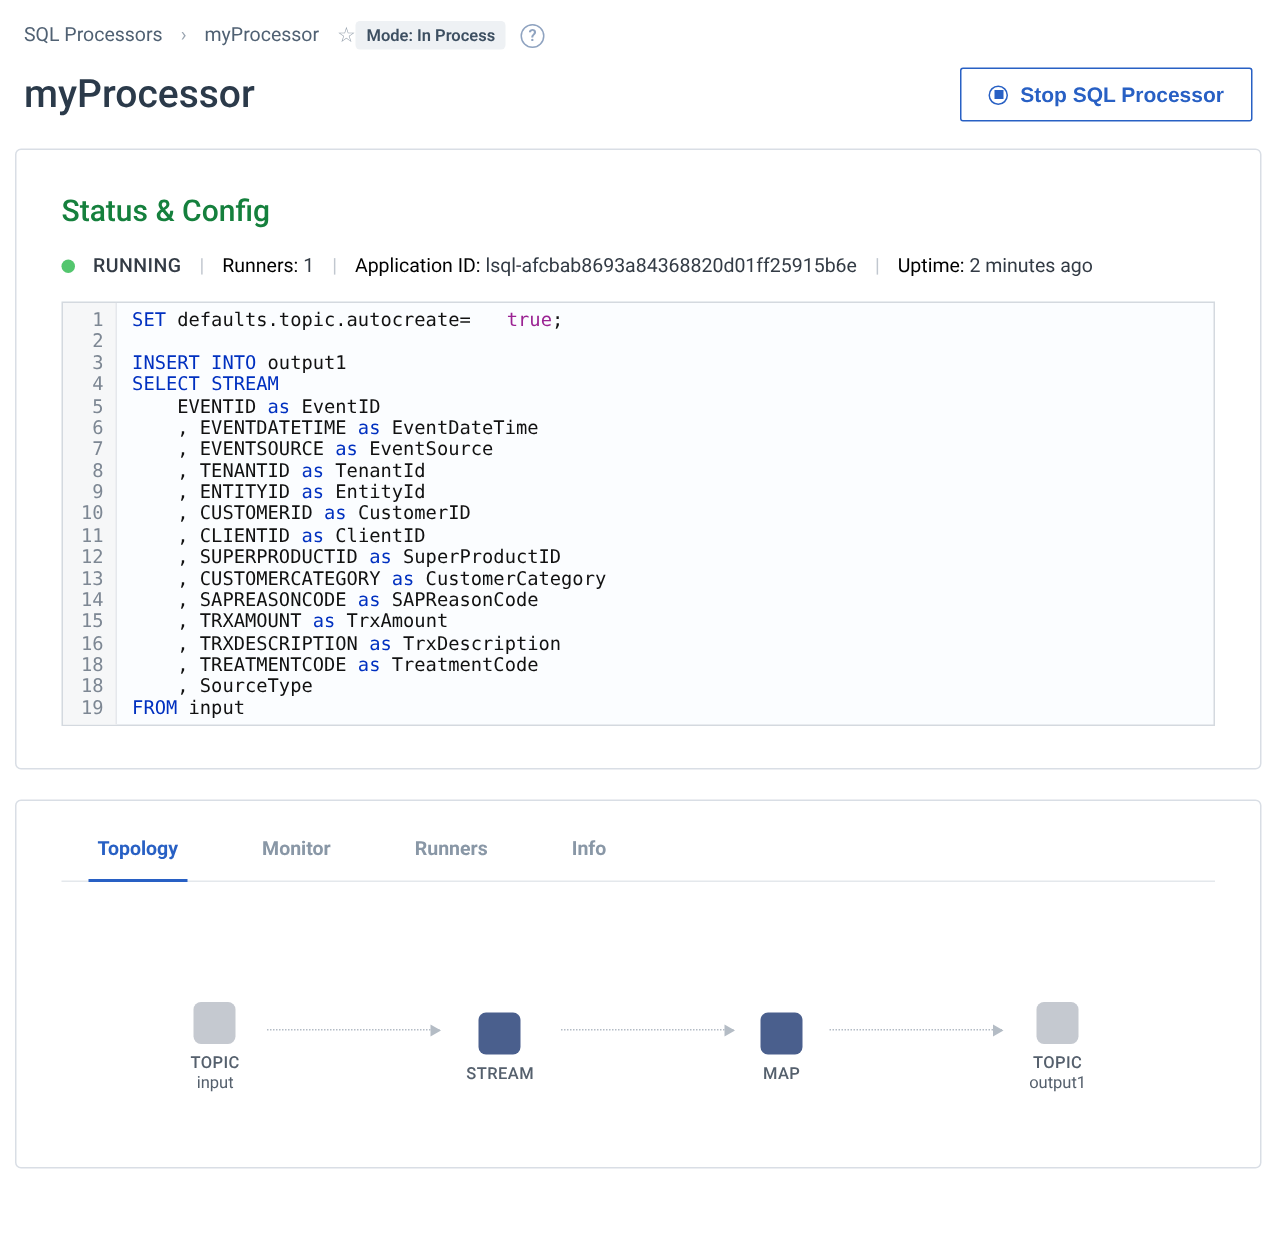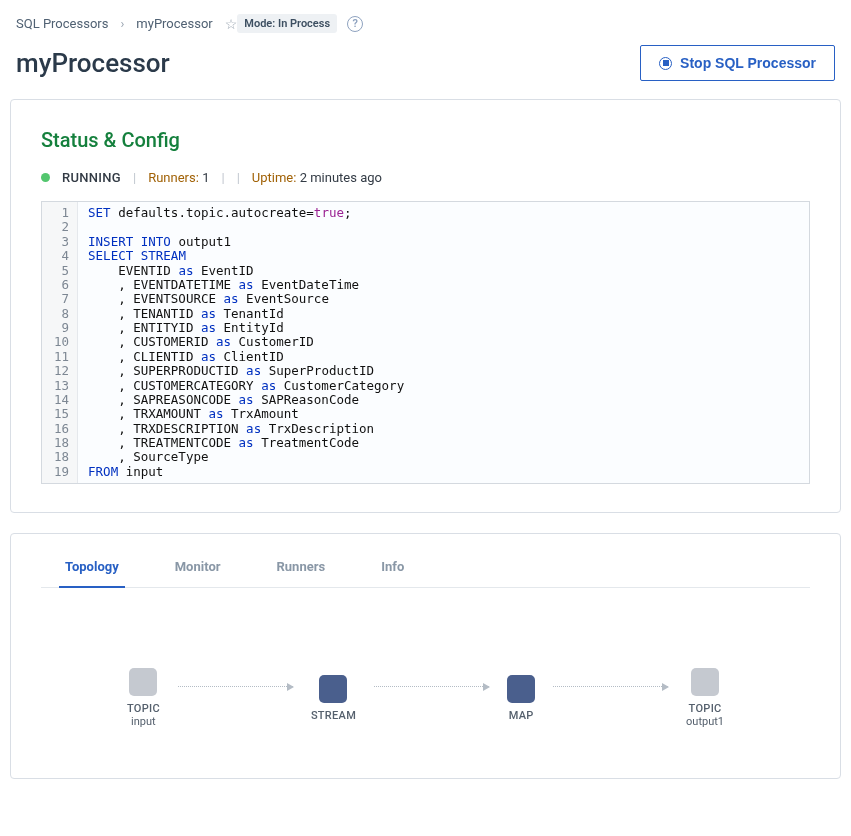--- a/index.html
+++ b/index.html
@@ -110,21 +110,21 @@
     margin-bottom: 16px;
     color: #333;
     flex-wrap: wrap;
   }
   .dot {
     width: 9px; height: 9px; border-radius: 50%;
     background: #53c66e;
   }
   .status-word { font-weight: 500; color: #333b45; letter-spacing: .3px; }
   .sep { color: #c1c7cf; }
-  .label { color: #a16207; }
+  .label { color: #000000; }
   .val { color: #333b45; }
 
   
   .editor {
     border: 1px solid #d4d9df;
     background: #fbfdff;
     display: flex;
     font-size: 12.5px;
     line-height: 1.15;
     font-family: "Menlo","Consolas",monospace;
@@ -136,21 +136,21 @@
     padding: 4px 8px 4px 12px;
     border-right: 1px solid #e5e8ec;
     user-select: none;
   }
   .code {
     padding: 4px 10px;
     white-space: pre;
     color: #111;
   }
   .kw   { color: #0030c0; font-weight: 500; }
-  .bool { color: #9b2393; }
+  .bool { color: #9b2393; margin-left: 24px; }
   .dot-chain { color: #111; }
 
   
   .tabs {
     display: flex;
     gap: 44px;
     border-bottom: 1px solid #e4e8ec;
     padding: 0 18px;
   }
   .tab {
@@ -240,20 +240,22 @@
 <div class="card">
   <h2 class="section-title">Status &amp; Config</h2>
 
   <div class="status-line">
     <span class="dot"></span>
     <span class="status-word">RUNNING</span>
     <span class="sep">|</span>
     <span><span class="label">Runners:</span>
       <span class="val">1</span></span>
     <span class="sep">|</span>
+    <span><span class="label">Application ID:</span>
+      <span class="val">lsql-afcbab8693a84368820d01ff25915b6e</span></span>
     <span class="sep">|</span>
     <span><span class="label">Uptime:</span>
       <span class="val">2 minutes ago</span></span>
   </div>
 
   <div class="editor">
     <div class="gutter" id="gutter">
         <div>1</div>
         <div>2</div>
         <div>3</div>

